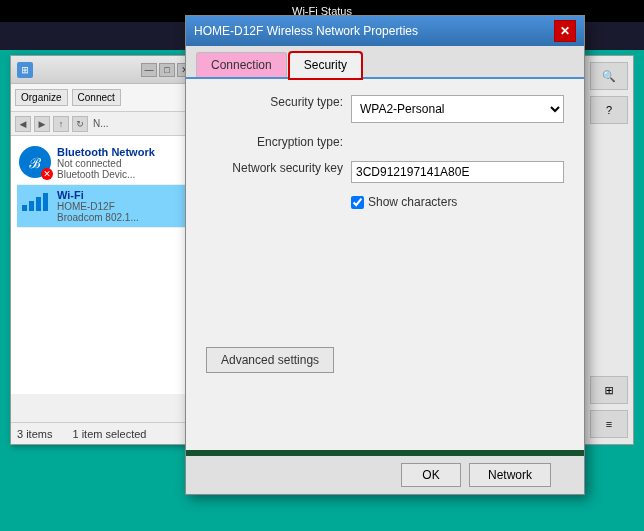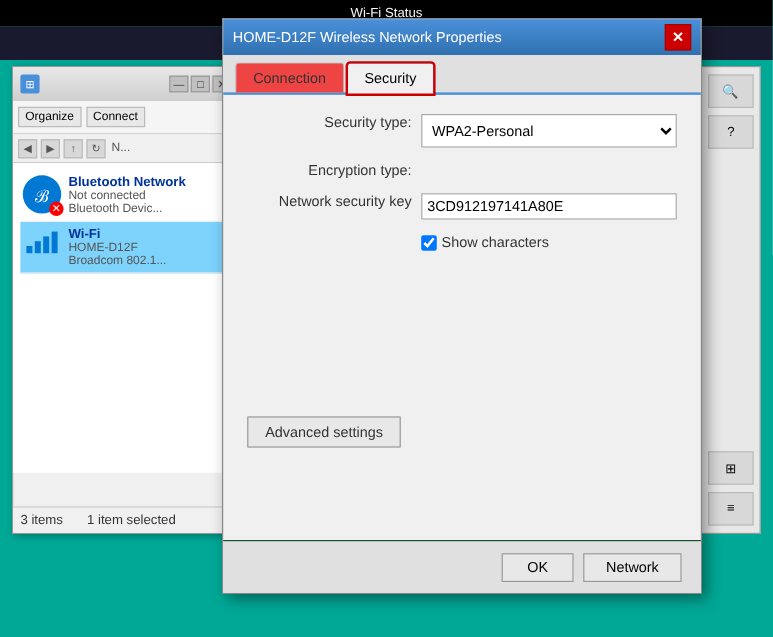--- a/index.html
+++ b/index.html
@@ -256,21 +256,21 @@
     .dialog-tabs {
       display: flex;
       background: #e0e0e0;
       border-bottom: 2px solid #4a90d9;
       padding: 6px 10px 0;
       gap: 2px;
     }
 
     .tab {
       padding: 5px 14px;
-      background: #ef4444;
+      background: #f9a8d4;
       border: 1px solid #bbb;
       border-bottom: none;
       cursor: pointer;
       font-size: 12px;
       color: #333;
       border-radius: 3px 3px 0 0;
     }
 
     .tab.active {
       background: #f0f0f0;
@@ -356,25 +356,25 @@
       cursor: pointer;
       color: #333;
     }
 
     
     .dialog-footer {
       position: absolute;
       bottom: 0; left: 0; right: 0;
       height: 44px;
       background: #e0e0e0;
-      border-top: 1px solid #14532d;
+      border-top: 6px solid #14532d;
       display: flex;
       align-items: center;
       justify-content: flex-end;
-      padding: 0 16px;
+      padding: 0 33px;
       gap: 8px;
     }
 
     .footer-btn {
       padding: 4px 18px;
       font-size: 12px;
       background: #e8e8e8;
       border: 1px solid #999;
       cursor: pointer;
       min-width: 60px;

